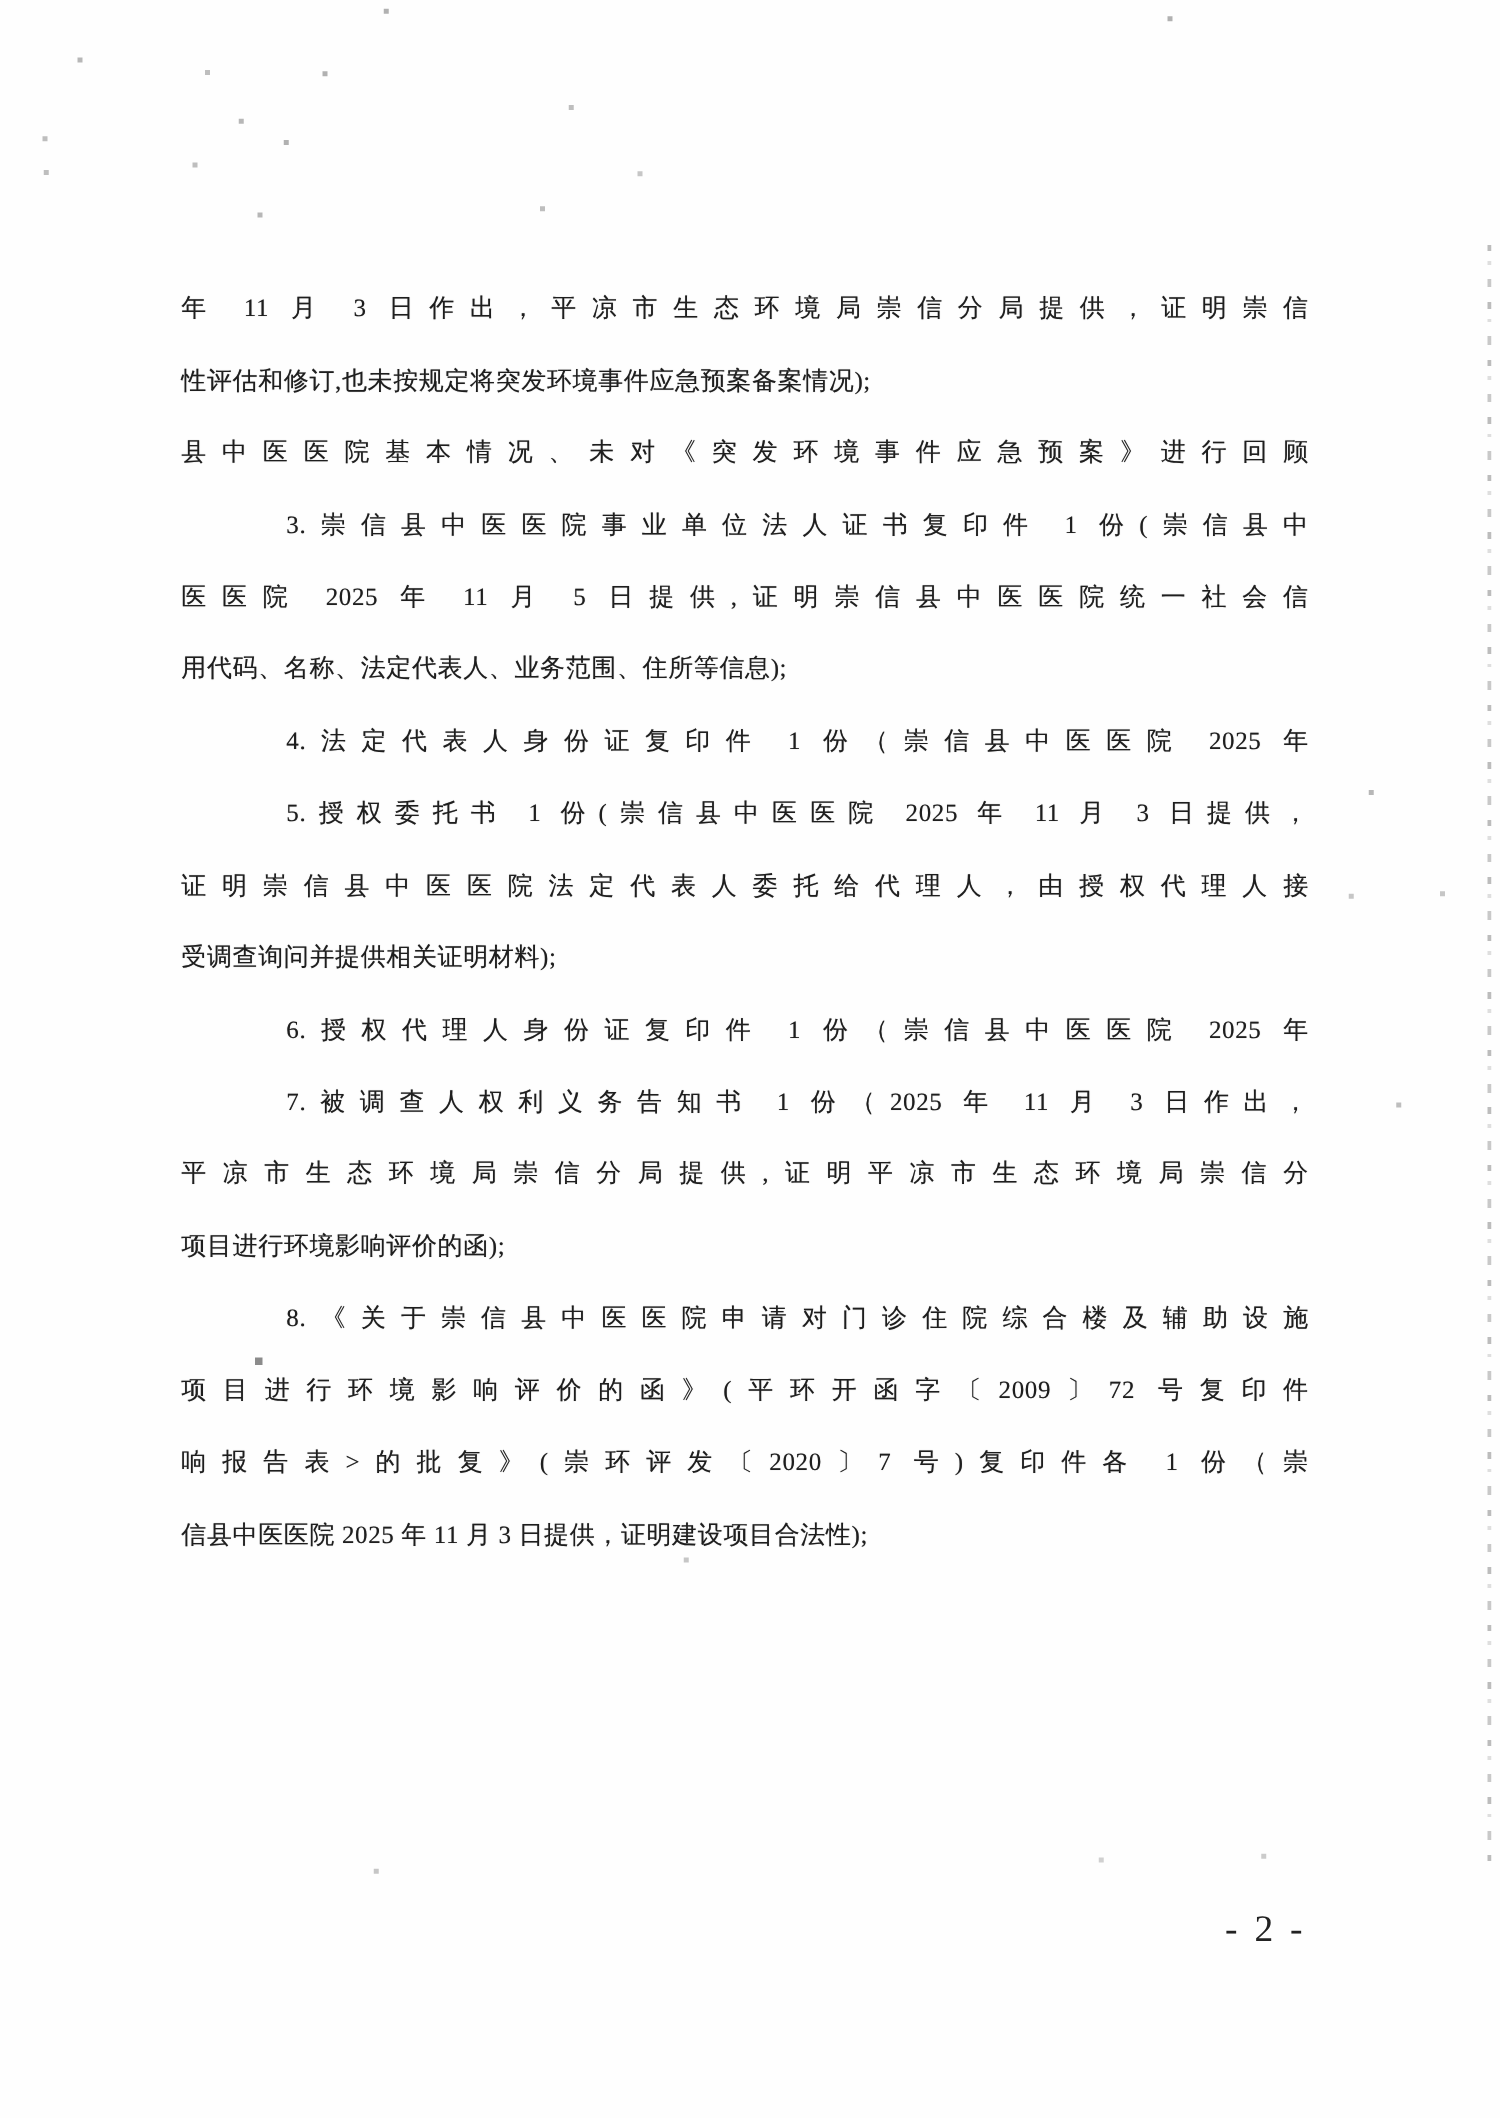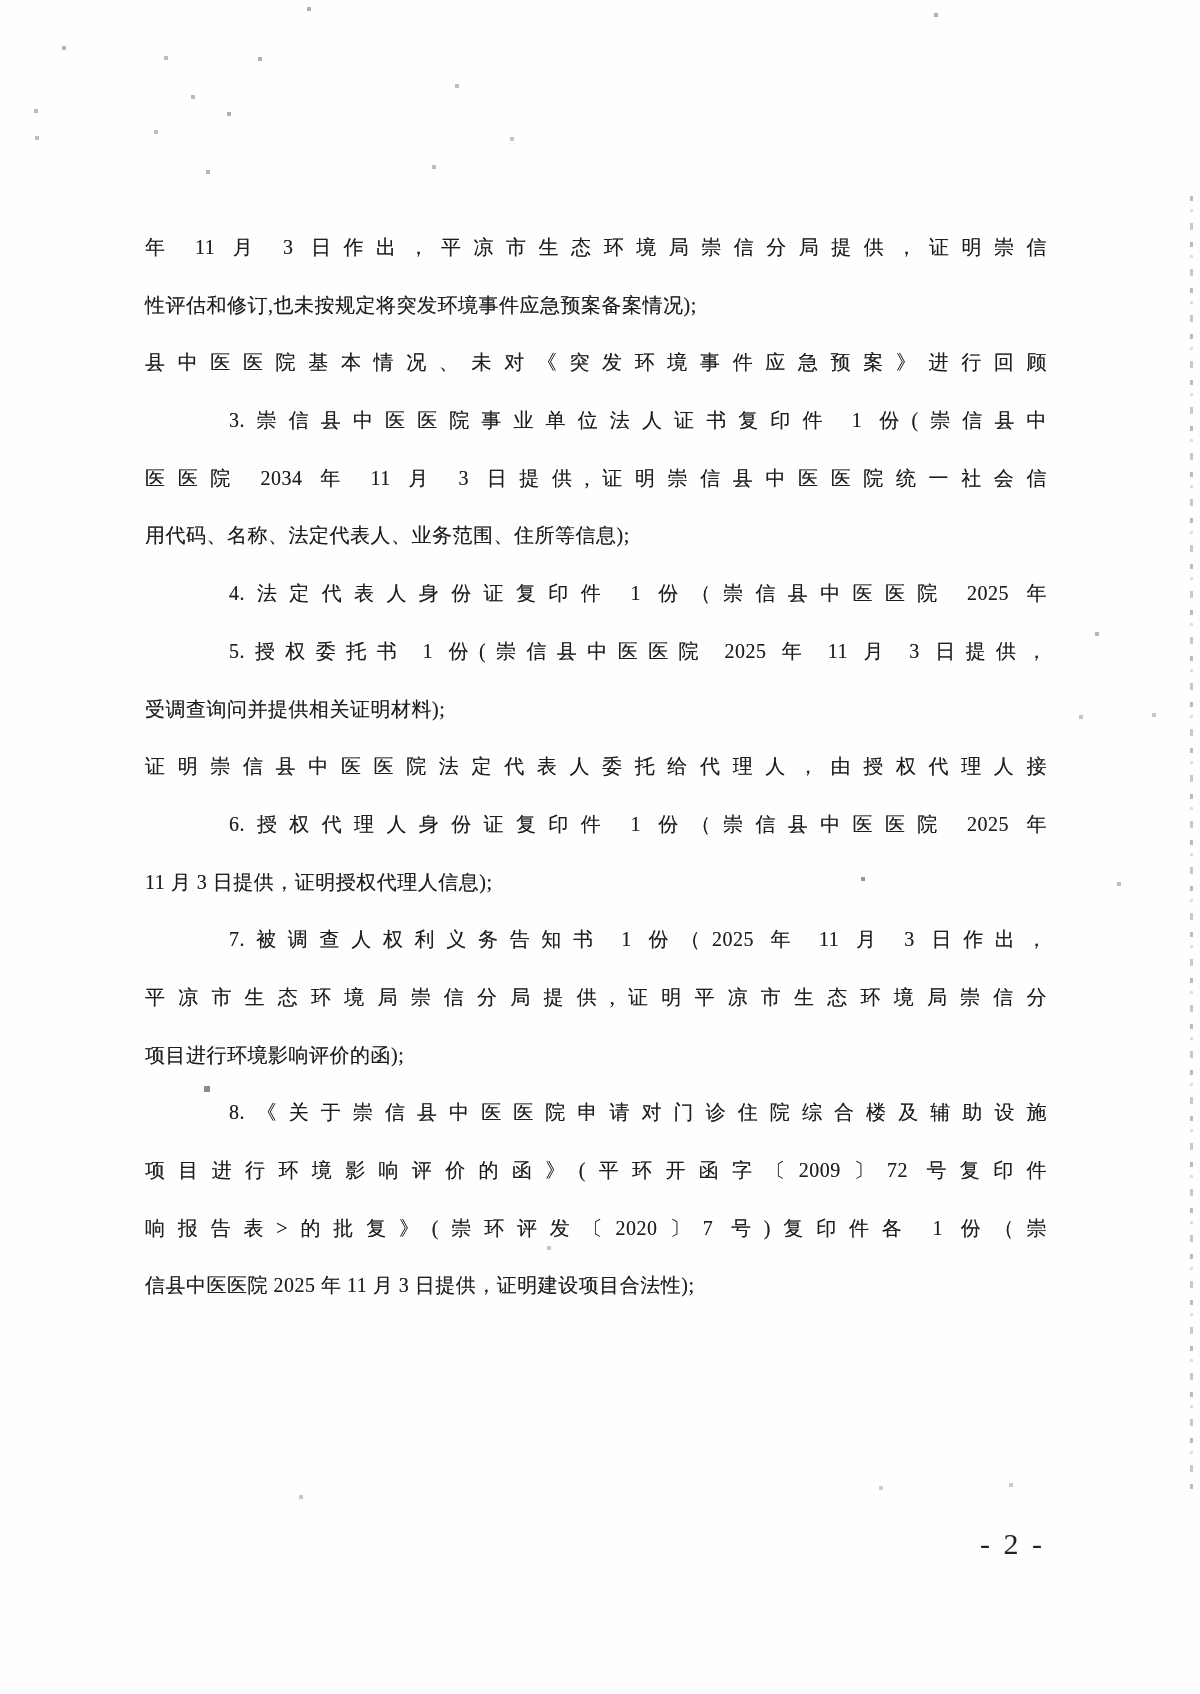--- a/index.html
+++ b/index.html
@@ -104,28 +104,27 @@
 
 <div class="page">
   <div class="artifact-line"></div>
   <div class="specks"></div>
 
   <main class="body-text" id="lines">
       <p class="line fill">年 11 月 3 日作出，平凉市生态环境局崇信分局提供，证明崇信</p>
       <p class="line">性评估和修订,也未按规定将突发环境事件应急预案备案情况);</p>
       <p class="line fill">县中医医院基本情况、未对《突发环境事件应急预案》进行回顾</p>
       <p class="line indent fill">3.崇信县中医医院事业单位法人证书复印件 1 份(崇信县中</p>
-      <p class="line fill">医医院 2034 年 11 月 3 日提供,证明崇信县中医医院统一社会信</p>
+      <p class="line fill">医医院 2025 年 11 月 5 日提供,证明崇信县中医医院统一社会信</p>
       <p class="line">用代码、名称、法定代表人、业务范围、住所等信息);</p>
       <p class="line indent fill">4.法定代表人身份证复印件 1 份（崇信县中医医院 2025 年</p>
       <p class="line indent fill">5.授权委托书 1 份(崇信县中医医院 2025 年 11 月 3 日提供，</p>
+      <p class="line fill">证明崇信县中医医院法定代表人委托给代理人，由授权代理人接</p>
       <p class="line">受调查询问并提供相关证明材料);</p>
-      <p class="line fill">证明崇信县中医医院法定代表人委托给代理人，由授权代理人接</p>
       <p class="line indent fill">6.授权代理人身份证复印件 1 份（崇信县中医医院 2025 年</p>
-      <p class="line">11 月 3 日提供，证明授权代理人信息);</p>
       <p class="line indent fill">7.被调查人权利义务告知书 1 份（2025 年 11 月 3 日作出，</p>
       <p class="line fill">平凉市生态环境局崇信分局提供,证明平凉市生态环境局崇信分</p>
       <p class="line">项目进行环境影响评价的函);</p>
       <p class="line indent fill">8.《关于崇信县中医医院申请对门诊住院综合楼及辅助设施</p>
       <p class="line fill">项目进行环境影响评价的函》(平环开函字〔2009〕72 号复印件</p>
       <p class="line fill">响报告表&gt;的批复》(崇环评发〔2020〕7 号)复印件各 1 份（崇</p>
       <p class="line">信县中医医院 2025 年 11 月 3 日提供，证明建设项目合法性);</p>
     </main>
 
   <div class="page-number">- 2 -</div>

